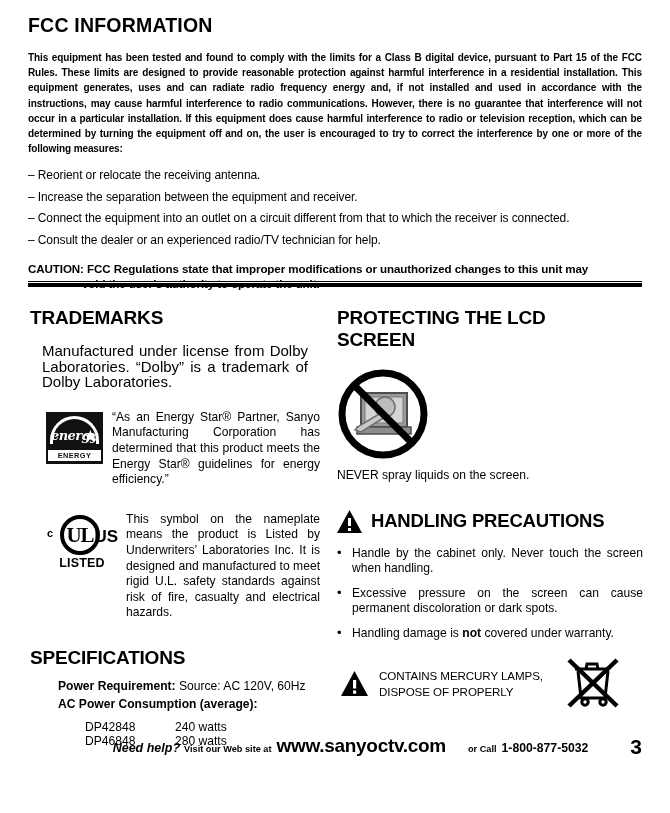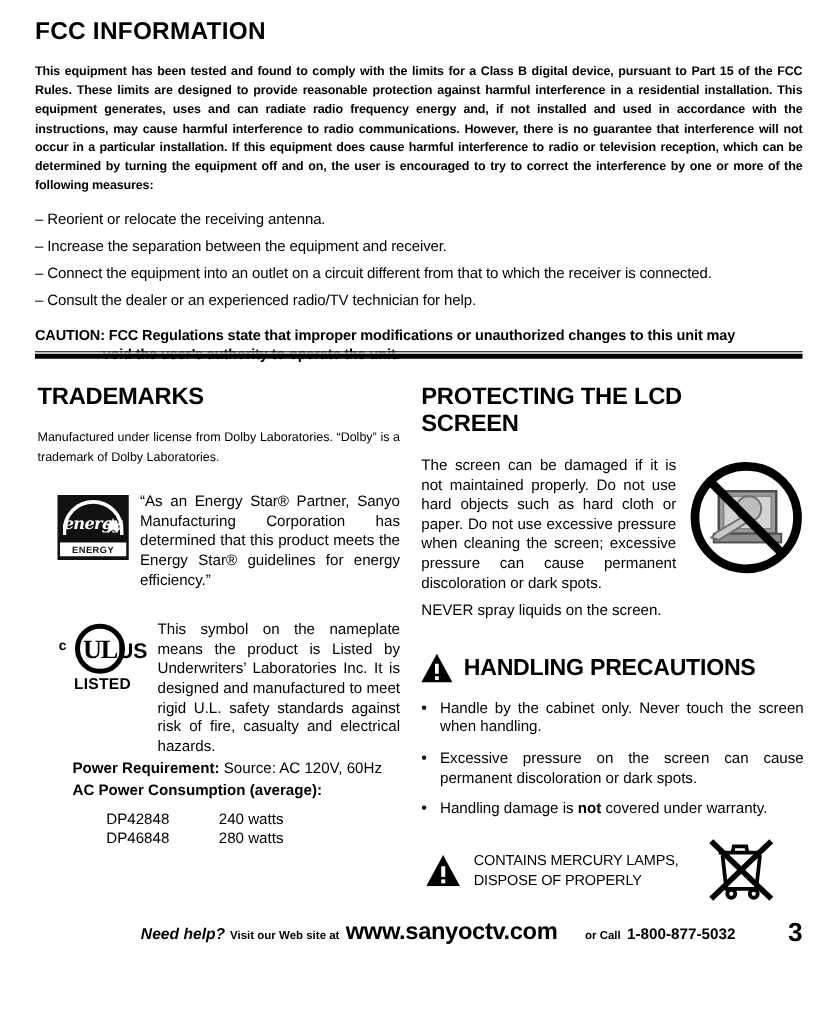--- a/index.html
+++ b/index.html
@@ -109,24 +109,24 @@
   .head-big {
     font-family: "Liberation Sans", sans-serif;
     font-weight: bold;
     font-size: 19px;
     line-height: 22px;
     margin: 0 0 14px 0;
     letter-spacing: -0.2px;
   }
   .para-just {
     font-family: "Liberation Sans", sans-serif;
-    font-size: 10px;
+    font-size: 15px;
     line-height: 15.6px;
     text-align: justify;
-    margin: 0;
+    margin: 12px;
   }
 
   
   .logo-row {
     display: flex;
     align-items: flex-start;
     margin-top: 20px;
   }
   .logo-row .logo-cell {
     flex: 0 0 auto;
@@ -466,20 +466,21 @@
           <div class="ul-c">c</div>
           <div class="ul-circle"></div>
           <div class="ul-letters">UL</div>
           <div class="ul-us">US</div>
           <div class="ul-listed">LISTED</div>
         </div>
       </div>
       <div class="logo-text">This symbol on the nameplate means the product is Listed by Underwriters’ Laboratories Inc. It is designed and manufactured to meet rigid U.L. safety standards against risk of fire, casualty and electrical hazards.</div>
     </div>
 
+    <h2 class="spec-head">SPECIFICATIONS</h2>
     <p class="spec-line">
       <b>Power Requirement:</b>
       <span>Source:  AC 120V, 60Hz</span>
     </p>
     <p class="spec-line">
       <b>AC Power Consumption (average):</b>
     </p>
     <table class="spec-table">
       <tbody>
           <tr>
@@ -492,21 +493,20 @@
       </tr>
     </tbody>
       </table>
   </div>
 
   <div class="col-right">
 
     <h2 class="head-big" style="width:230px;">PROTECTING THE LCD SCREEN</h2>
 
     <div class="lcd-wrap">
-      <div class="lcd-text">The screen can be damaged if it is not maintained properly. Do not use hard objects such as hard cloth or paper. Do not use excessive pressure when cleaning the screen; excessive pressure can cause permanent discoloration or dark spots.</div>
       <div class="no-touch-icon">
         <svg width="92" height="92" viewBox="0 0 92 92" aria-hidden="true">
 
           <g>
             <rect x="24" y="24" width="46" height="34" fill="#9a9a9a" stroke="#4d4d4d" stroke-width="2"></rect>
             <rect x="28" y="28" width="38" height="26" fill="#d4d4d4" stroke="#7a7a7a" stroke-width="1"></rect>
             <rect x="20" y="58" width="54" height="7" fill="#8c8c8c" stroke="#4d4d4d" stroke-width="1.5"></rect>
 
             <ellipse cx="48" cy="38" rx="10" ry="10" fill="#bdbdbd" stroke="#6e6e6e" stroke-width="1.5"></ellipse>
             <path d="M44 44 L22 57 L18 61 L24 63 L48 48 Z" fill="#c9c9c9" stroke="#6e6e6e" stroke-width="1.5"></path>

